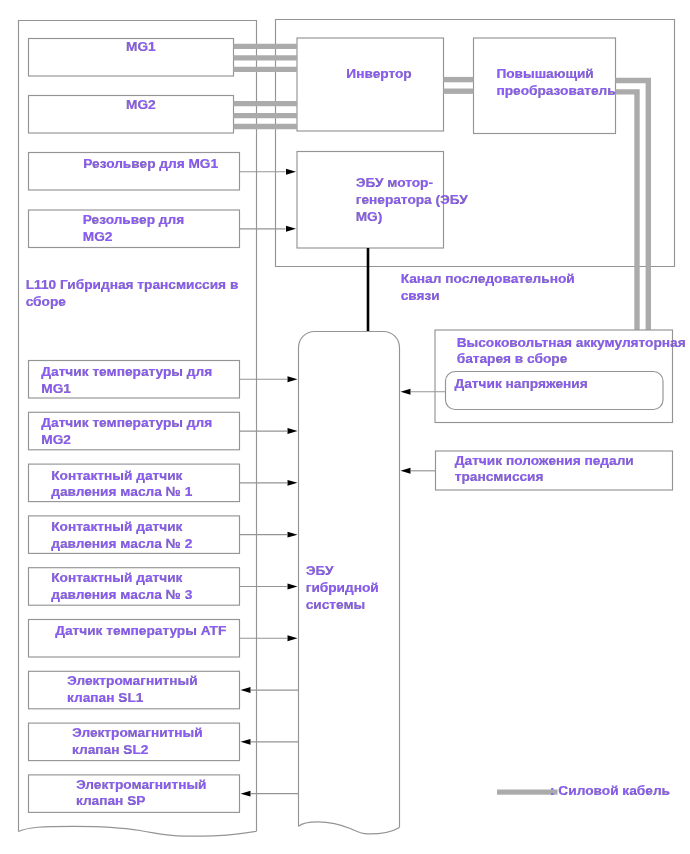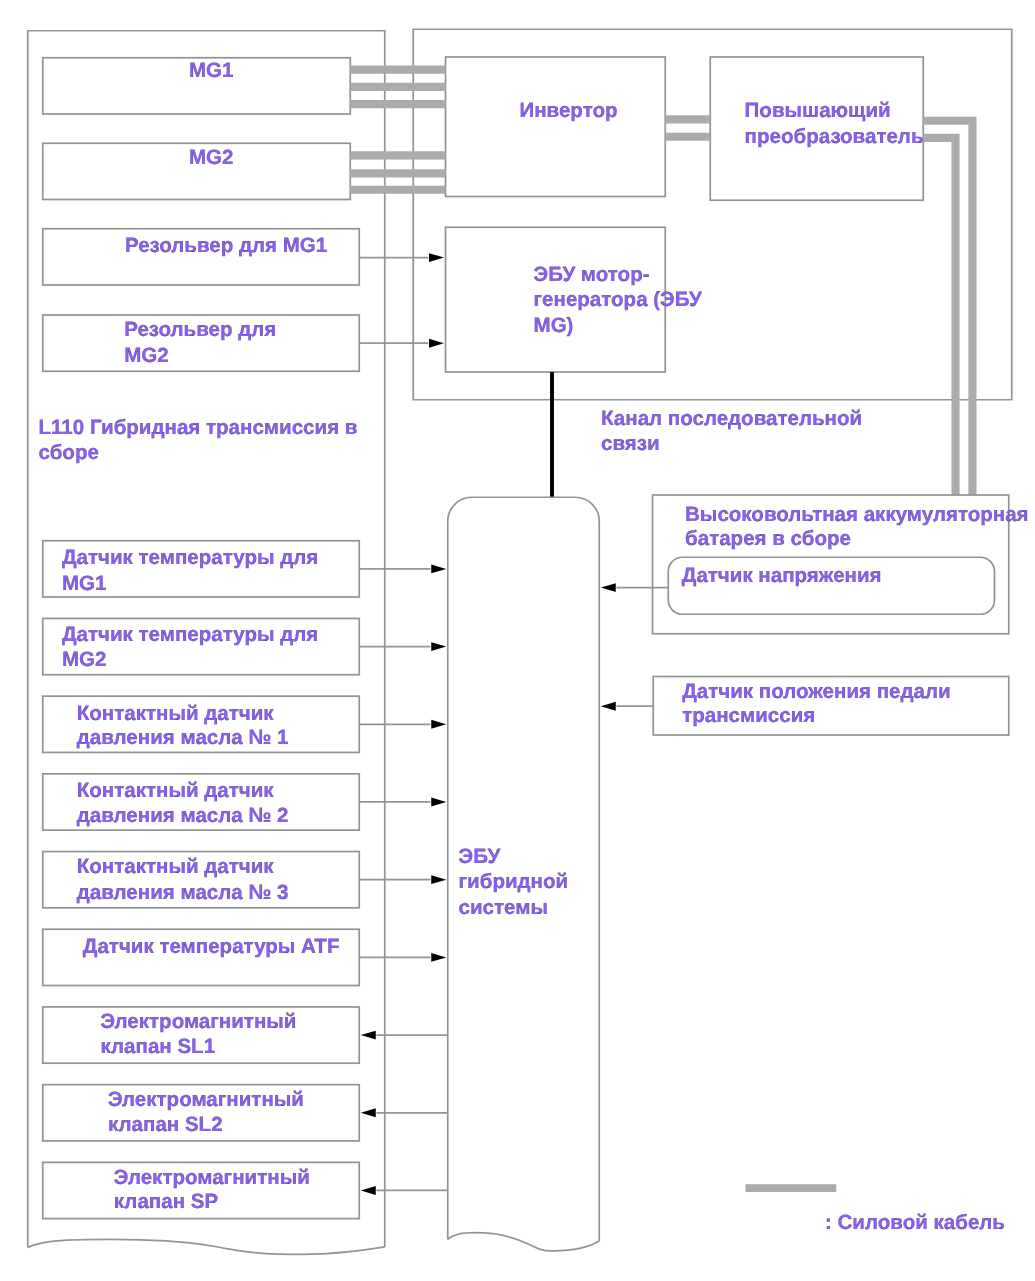--- a/index.html
+++ b/index.html
@@ -88,21 +88,21 @@
     <div class="lbl" style="left: 82.8px; top: 212.3px;"><div>Резольвер для</div><div>MG2</div></div>
     <div class="lbl" style="left: 346.3px; top: 66.1px;"><div>Инвертор</div></div>
     <div class="lbl" style="left: 496.4px; top: 65.9px;"><div>Повышающий</div><div>преобразователь</div></div>
     <div class="lbl" style="left: 319.7px; top: 175.3px; margin-left: 36px;"><div>ЭБУ мотор-</div><div>генератора (ЭБУ</div><div>MG)</div></div>
     <div class="lbl" style="left: 305.7px; top: 533.1px; margin-top: 30px;"><div>ЭБУ</div><div>гибридной</div><div>системы</div></div>
     <div class="lbl" style="left: 25.7px; top: 277.4px;"><div>L110 Гибридная трансмиссия в</div><div>сборе</div></div>
     <div class="lbl" style="left: 456.7px; top: 334.7px;"><div>Высоковольтная аккумуляторная</div><div>батарея в сборе</div></div>
     <div class="lbl" style="left: 454.5px; top: 376.2px;"><div>Датчик напряжения</div></div>
     <div class="lbl" style="left: 454.8px; top: 452.7px;"><div>Датчик положения педали</div><div>трансмиссия</div></div>
     <div class="lbl" style="left: 372.7px; top: 270.8px; margin-left: 28px;"><div>Канал последовательной</div><div>связи</div></div>
-    <div class="lbl" style="left: 550px; top: 783.2px; margin-top: 24px;"><div>: Силовой кабель</div></div>
+    <div class="lbl" style="left: 550px; top: 783.2px;"><div>: Силовой кабель</div></div>
     <div class="lbl" style="left: 41.3px; top: 364.2px;"><div>Датчик температуры для</div><div>MG1</div></div>
     <div class="lbl" style="left: 41.3px; top: 415.4px;"><div>Датчик температуры для</div><div>MG2</div></div>
     <div class="lbl" style="left: 51.2px; top: 467.5px;"><div>Контактный датчик</div><div>давления масла № 1</div></div>
     <div class="lbl" style="left: 51.2px; top: 518.9px;"><div>Контактный датчик</div><div>давления масла № 2</div></div>
     <div class="lbl" style="left: 51.2px; top: 570.4px;"><div>Контактный датчик</div><div>давления масла № 3</div></div>
     <div class="lbl" style="left: 55.2px; top: 623px;"><div>Датчик температуры ATF</div></div>
     <div class="lbl" style="left: 67px; top: 673.1px;"><div>Электромагнитный</div><div>клапан SL1</div></div>
     <div class="lbl" style="left: 72px; top: 724.8px;"><div>Электромагнитный</div><div>клапан SL2</div></div>
     <div class="lbl" style="left: 75.9px; top: 776.5px;"><div>Электромагнитный</div><div>клапан SP</div></div>
   </div>

